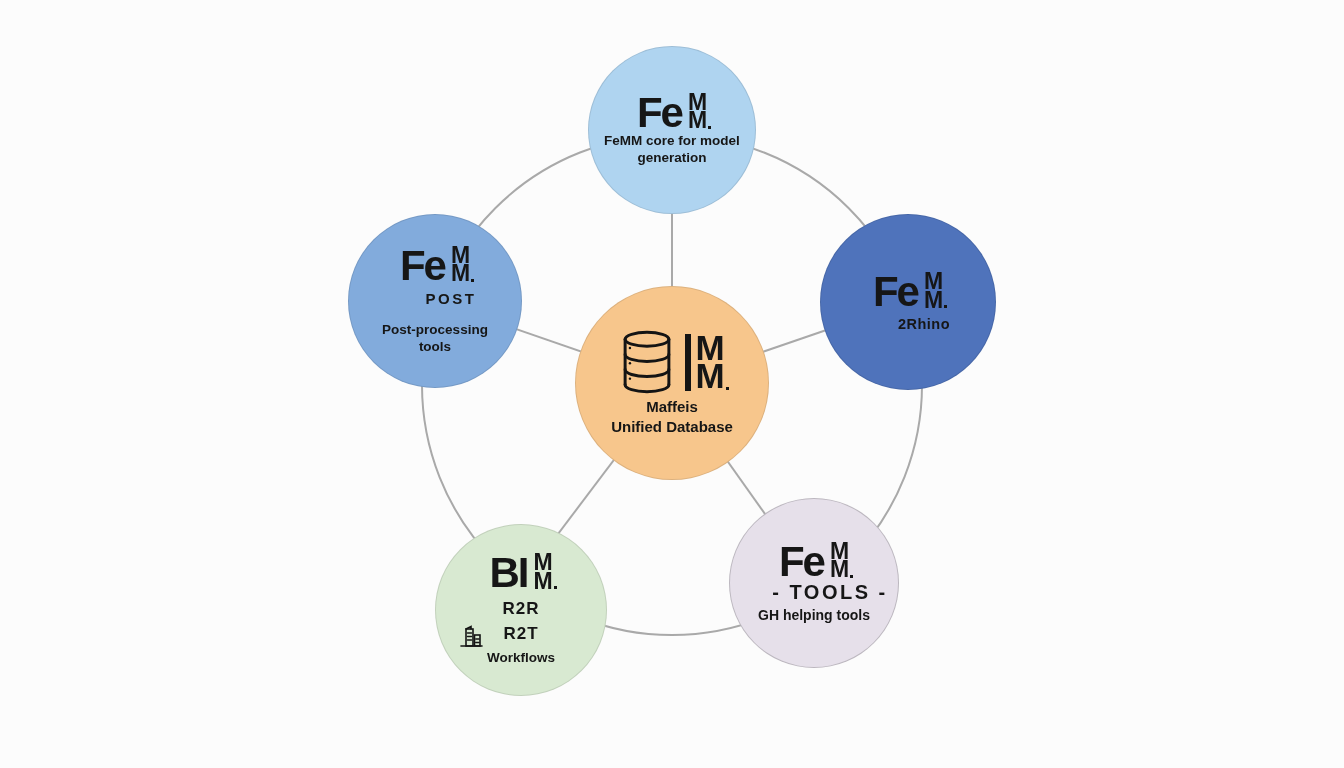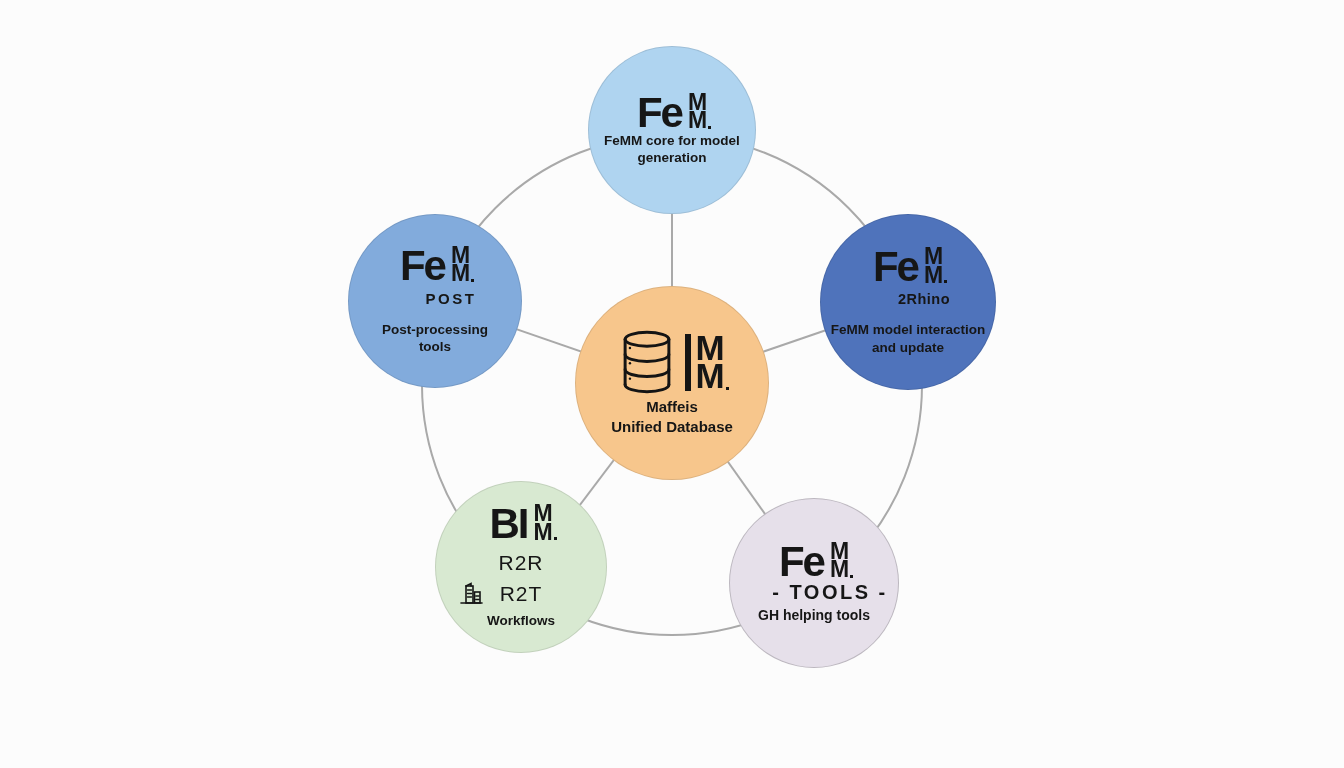--- a/index.html
+++ b/index.html
@@ -30,21 +30,21 @@
     justify-content:center;
     text-align:center;
     box-sizing:border-box;
     border:1px solid rgba(0,0,0,0.10);
     color:#161616;
   }
   .node-top{left:588px;top:46px;width:168px;height:168px;}
   .node-left{left:348px;top:214px;width:174px;height:174px;}
   .node-right{left:820px;top:214px;width:176px;height:176px;}
   .node-center{left:575px;top:286px;width:194px;height:194px;}
-  .node-bottom-left{left:435px;top:481px;width:172px;height:172px;}
+  .node-bottom-left{left:435px;top:524px;width:172px;height:172px;}
   .node-bottom-right{left:729px;top:498px;width:170px;height:170px;border-color:rgba(0,0,0,0.18);}
 
   
   .logo{
     display:flex;
     align-items:flex-end;
     gap:6px;
     line-height:0.8;
   }
   .logo .word{
@@ -89,22 +89,22 @@
   }
   .subtitle.plain{letter-spacing:0.5px;font-size:14.5px;}
   .caption{
     font-weight:bold;
     font-size:13.5px;
     line-height:1.32;
   }
   .mt8{margin-top:2px;}
   .mt14{margin-top:14px;}
   .big-line{
-    font-weight:normal;
-    font-size:21px;
+    font-weight:bold;
+    font-size:17px;
     line-height:1.5;
     letter-spacing:1px;
   }
   .center-icon-row{
     display:flex;
     align-items:center;
     gap:10px;
   }
   .building-icon{
     position:absolute;
@@ -165,24 +165,20 @@
     <div class="logo">
       <span class="word">Fe</span>
       <span class="monogram sm">
         <span class="mm">
           <span>M</span>
           <span>M</span>
         </span>
       </span>
     </div>
     <div class="subtitle plain">2Rhino</div>
-    <div class="caption mt14">
-      <div>FeMM model interaction</div>
-      <div>and update</div>
-    </div>
   </div>
 
   <div class="node node-center" style="background: rgb(247, 198, 140);">
     <div class="center-icon-row">
       <span class="db-icon">
         <svg width="56" height="66" viewBox="0 0 64 74" fill="none" stroke="#141414" stroke-width="3.4" stroke-linecap="round">
           <ellipse cx="32" cy="11" rx="25" ry="8"></ellipse>
           <path d="M7 11 V63"></path>
           <path d="M57 11 V63"></path>
           <path d="M7 28.3 a25 8 0 0 0 50 0"></path>

